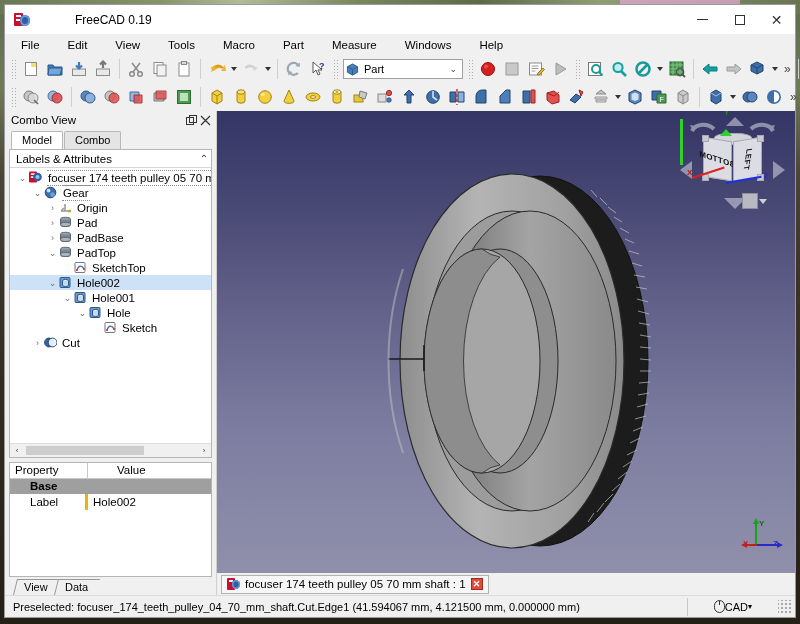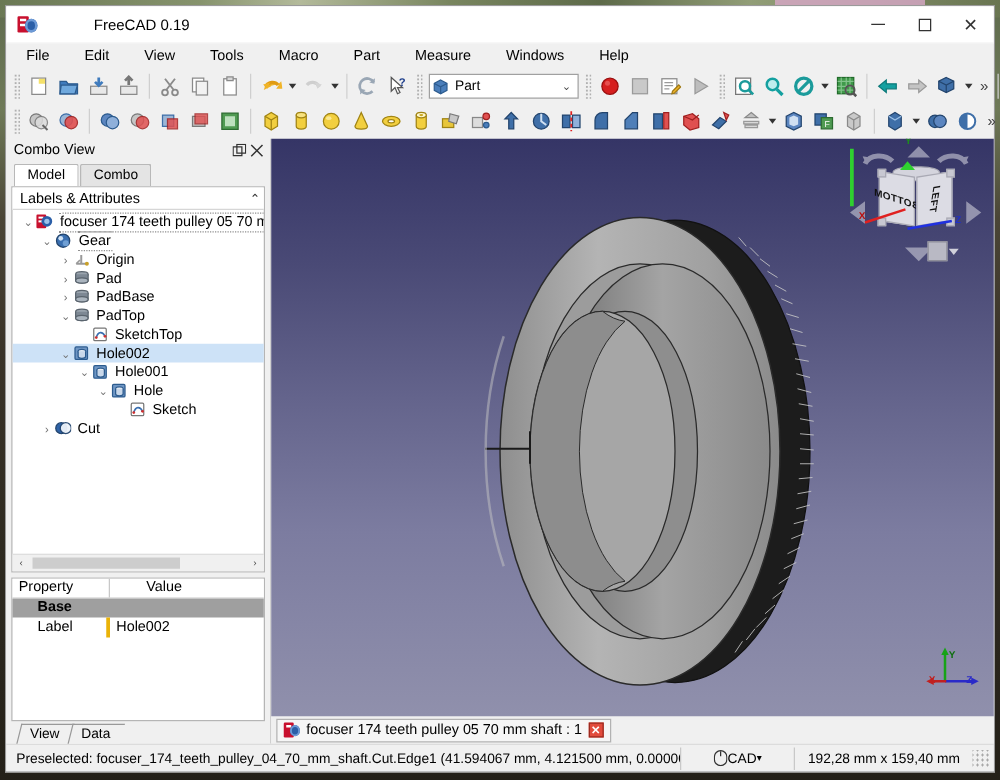--- a/index.html
+++ b/index.html
@@ -958,17 +958,16 @@
   <div id="statusbar">
     <div id="status-msg">Preselected: focuser_174_teeth_pulley_04_70_mm_shaft.Cut.Edge1 (41.594067 mm, 4.121500 mm, 0.000000 mm)</div>
     <div id="status-nav">
       <svg width="11" height="13" viewBox="0 0 11 13">
           <rect x="0.5" y="0.5" width="10" height="12" rx="5" fill="none" stroke="#333"></rect>
           <path d="M5.5 1v4" stroke="#333"></path>
         </svg>
       <span>CAD</span>
       <span style="font-size:8px;">▾</span>
     </div>
-    <div id="status-dim">192,28 mm x 159,40 mm</div>
     <div id="status-grip"></div>
   </div>
 
 </div>
 
 </body></html>

